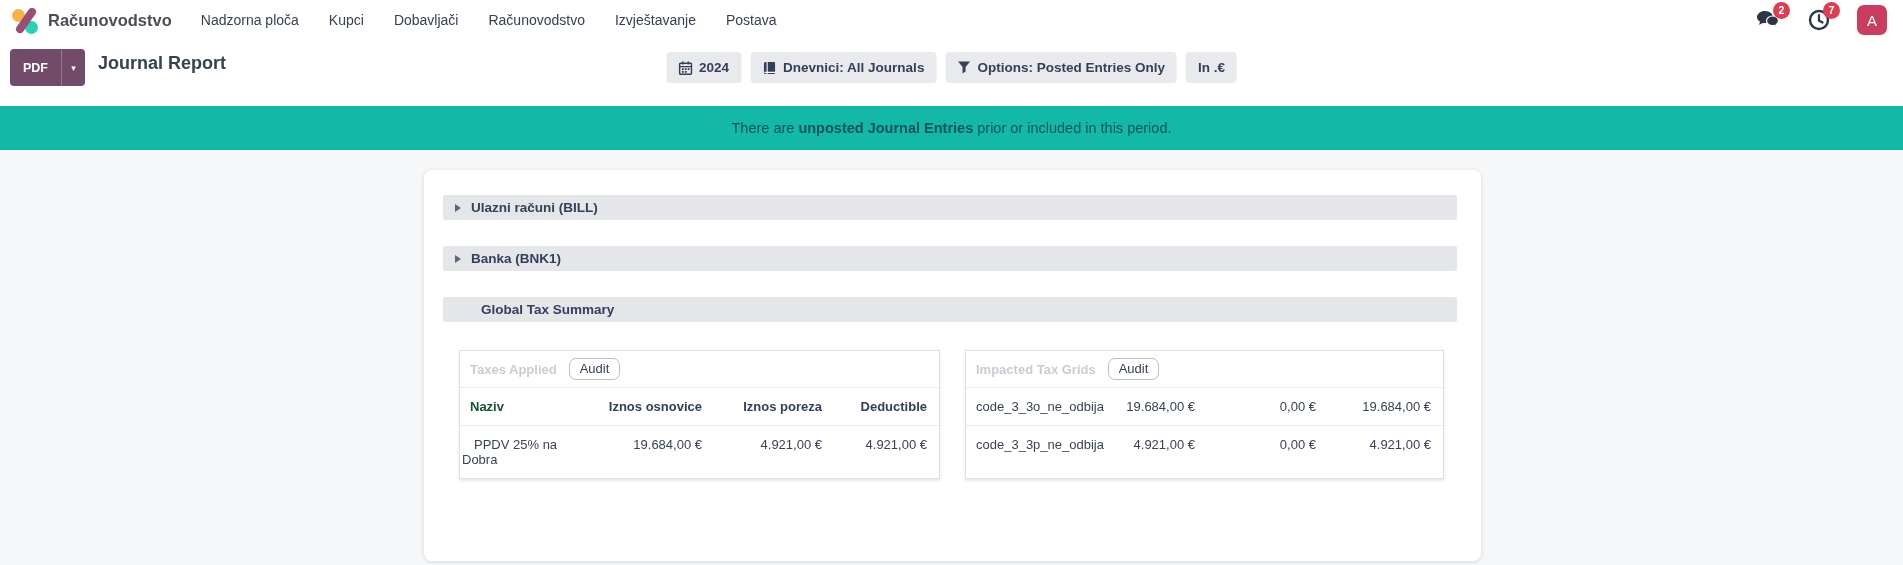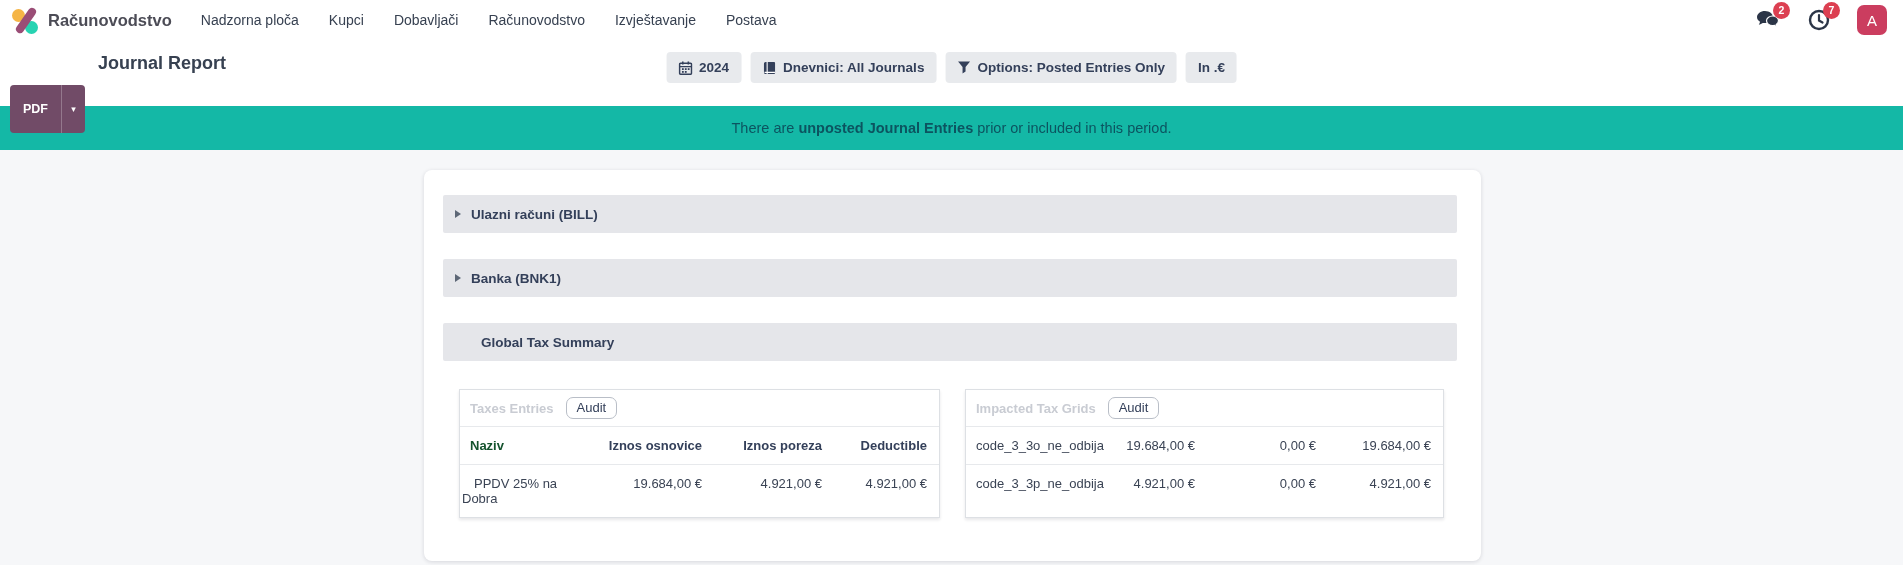--- a/index.html
+++ b/index.html
@@ -45,21 +45,21 @@
   }
 
   
   .control-bar {
     flex: 0 0 66px; height: 66px;
     position: relative;
     display: flex; align-items: flex-start;
     padding: 9px 10px 0 10px;
     background: #ffffff;
   }
-  .pdf-split { display: flex; height: 48px; border-radius: 4px; overflow: hidden; margin-top: 36px; }
+  .pdf-split { display: flex; height: 37px; border-radius: 4px; overflow: hidden; }
   .pdf-main {
     background: #714B67; color: #fff; border: none;
     font-family: inherit; font-size: 12.5px; font-weight: 700;
     padding: 0 13px; cursor: pointer;
   }
   .pdf-caret {
     background: #714B67; color: #fff; border: none;
     border-left: 1px solid rgba(255,255,255,0.25);
     width: 24px; font-size: 9px; cursor: pointer; font-family: inherit;
   }
@@ -89,21 +89,21 @@
   .content-area {
     flex: 1; background: #f6f7f9; overflow: hidden;
   }
   .report-card {
     width: 1057px; margin: 20px 0 0 424px; height: 391px;
     background: #ffffff; border-radius: 8px;
     box-shadow: 0 1px 4px rgba(20,20,40,0.14);
     padding-top: 25px;
   }
   .section-bar {
-    margin: 0 24px 26px 19px; height: 38px;
+    margin: 0 24px 26px 19px; height: 25px;
     background: #e5e6ea; border-radius: 2px;
     display: flex; align-items: center;
     padding-left: 12px; cursor: pointer;
   }
   .section-bar.no-caret { cursor: default; }
   .caret-right {
     width: 0; height: 0; margin-right: 10px;
     border-top: 4.5px solid transparent;
     border-bottom: 4.5px solid transparent;
     border-left: 6px solid #5d6776;
@@ -245,21 +245,21 @@
     </div>
 
     <div class="section-bar no-caret">
       <span class="section-label">Global Tax Summary</span>
     </div>
 
     <div class="tables-row">
 
       <div class="tax-table left">
         <div class="table-title-row">
-          <span class="table-title">Taxes Entries</span>
+          <span class="table-title">Taxes Applied</span>
           <button class="audit-btn">Audit</button>
         </div>
         <div class="t-row bordered">
           <span class="t-cell muted c1">Naziv</span>
           <span class="t-cell hdr num c2">Iznos osnovice</span>
           <span class="t-cell hdr num c3">Iznos poreza</span>
           <span class="t-cell hdr num c4">Deductible</span>
         </div>
         <div class="t-row">
           <span class="t-cell c1">PPDV 25% na Dobra</span>

